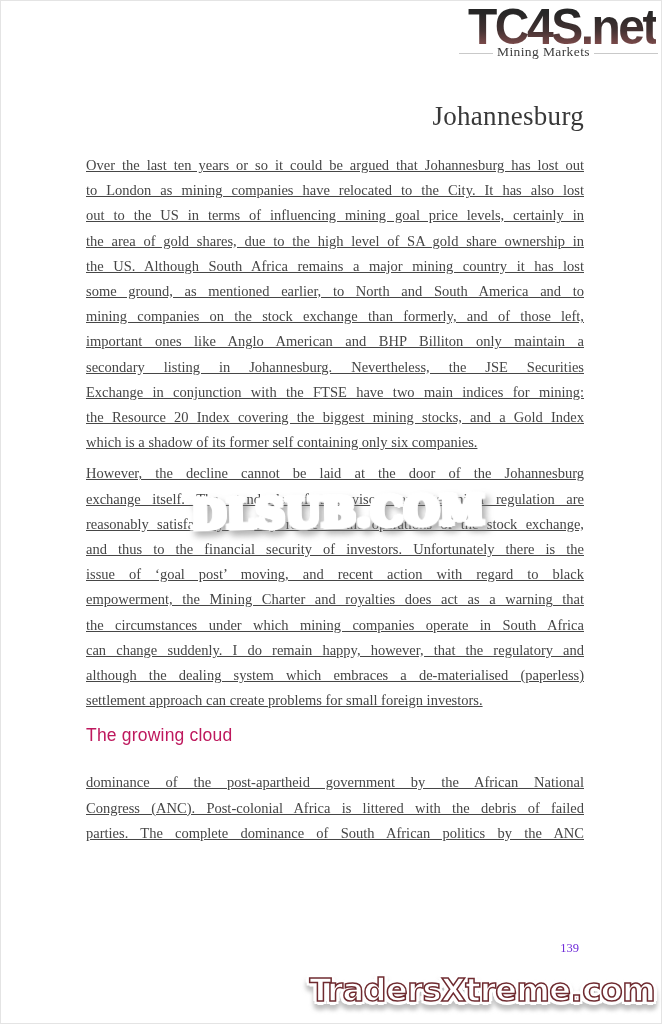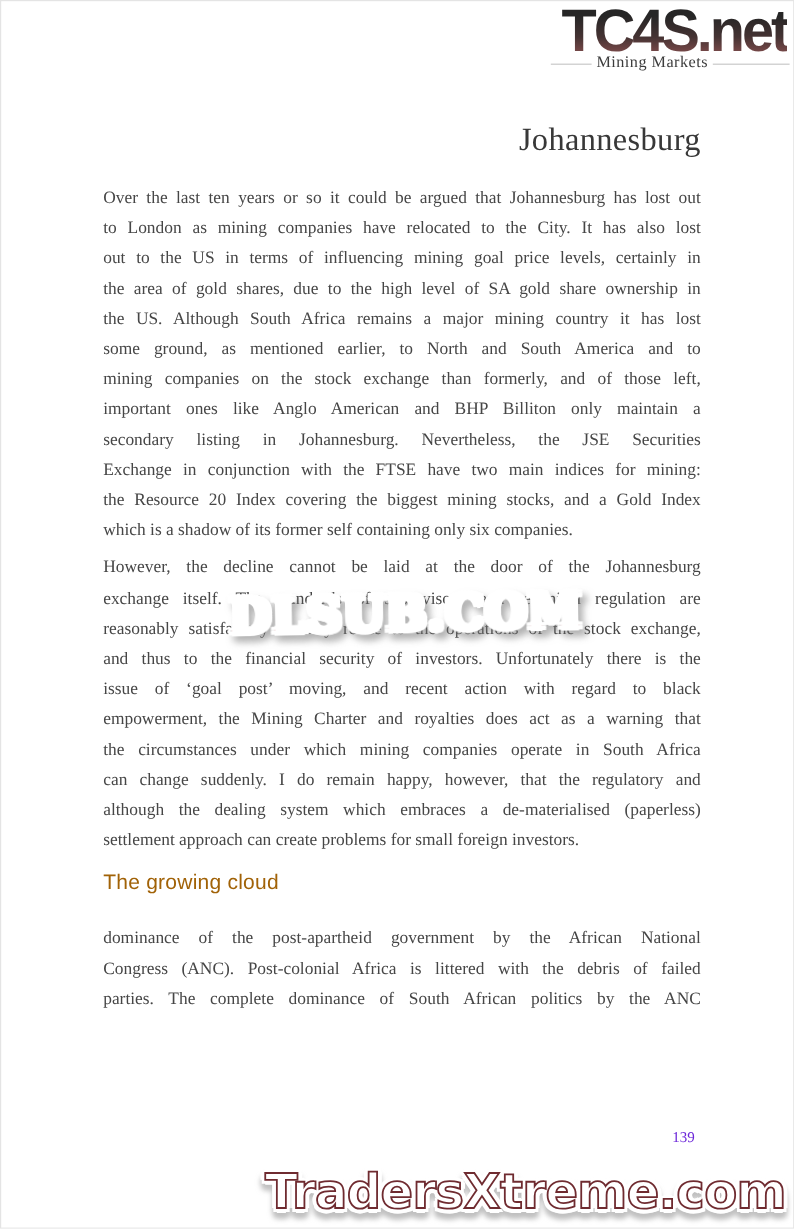--- a/index.html
+++ b/index.html
@@ -38,26 +38,26 @@
   
   .content{
     position:absolute;left:85px;top:100px;width:498px;
   }
   .page-title{
     font-size:27px;font-weight:400;color:#383838;
     letter-spacing:0.3px;line-height:30px;
     margin:0 0 22px 0;
     text-align:right;
   }
-  .para{margin:0 0 6px 0;font-size:14.5px;line-height:25.2px;color:#464646;}
+  .para{margin:0 0 6px 0;font-size:14.5px;line-height:25.2px;color:#464646;text-decoration:underline;}
   .pline{text-align:justify;text-align-last:justify;white-space:normal;}
   .pline.endline{text-align-last:left;}
   .section-heading{
     font-family:"Liberation Sans","DejaVu Sans",sans-serif;
-    font-size:17.5px;font-weight:400;color:#a16207;
+    font-size:17.5px;font-weight:400;color:#be185d;
     line-height:21px;margin:12px 0 24px 0;letter-spacing:0.2px;
   }
   
   .watermark{
     position:absolute;left:190px;top:491px;
     font-family:"DejaVu Serif","Liberation Serif",serif;
     font-weight:700;font-size:40px;line-height:1;letter-spacing:1px;
     background:linear-gradient(180deg,#ef4046 0%,#e02830 44%,#b60d15 52%,#c9121a 100%);
     -webkit-background-clip:text;background-clip:text;
     -webkit-text-fill-color:transparent;
@@ -70,21 +70,21 @@
     z-index:6;
   }
   
   .page-number{
     position:absolute;top:940px;right:82px;
     font-size:12.5px;color:#6d28d9;
   }
   .footer-banner{
     position:absolute;top:973px;right:6px;
     font-family:"DejaVu Sans","Liberation Sans",sans-serif;
-    font-weight:700;font-size:40px;line-height:1;letter-spacing:-0.5px;
+    font-weight:700;font-size:32px;line-height:1;letter-spacing:-0.5px;
     background:linear-gradient(180deg,#dc8d92 0%,#d0747a 32%,#bf525a 60%,#b2434b 100%);
     -webkit-background-clip:text;background-clip:text;
     -webkit-text-fill-color:transparent;
     -webkit-text-stroke:1.5px #6f2b30;
     text-shadow:
       -4px 0 0 #fff,4px 0 0 #fff,0 -4px 0 #fff,0 4px 0 #fff,
       -3px -3px 0 #fff,3px -3px 0 #fff,-3px 3px 0 #fff,3px 3px 0 #fff;
     filter:drop-shadow(0 5px 2px rgba(150,150,150,0.6));
     z-index:6;
   }

